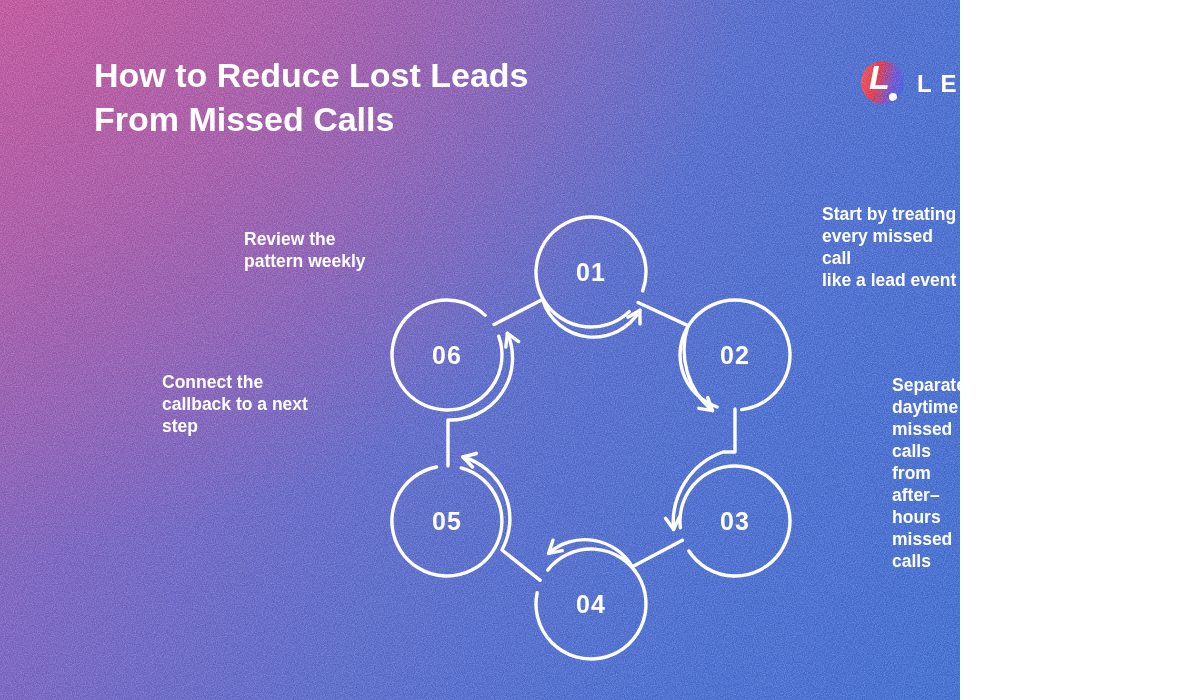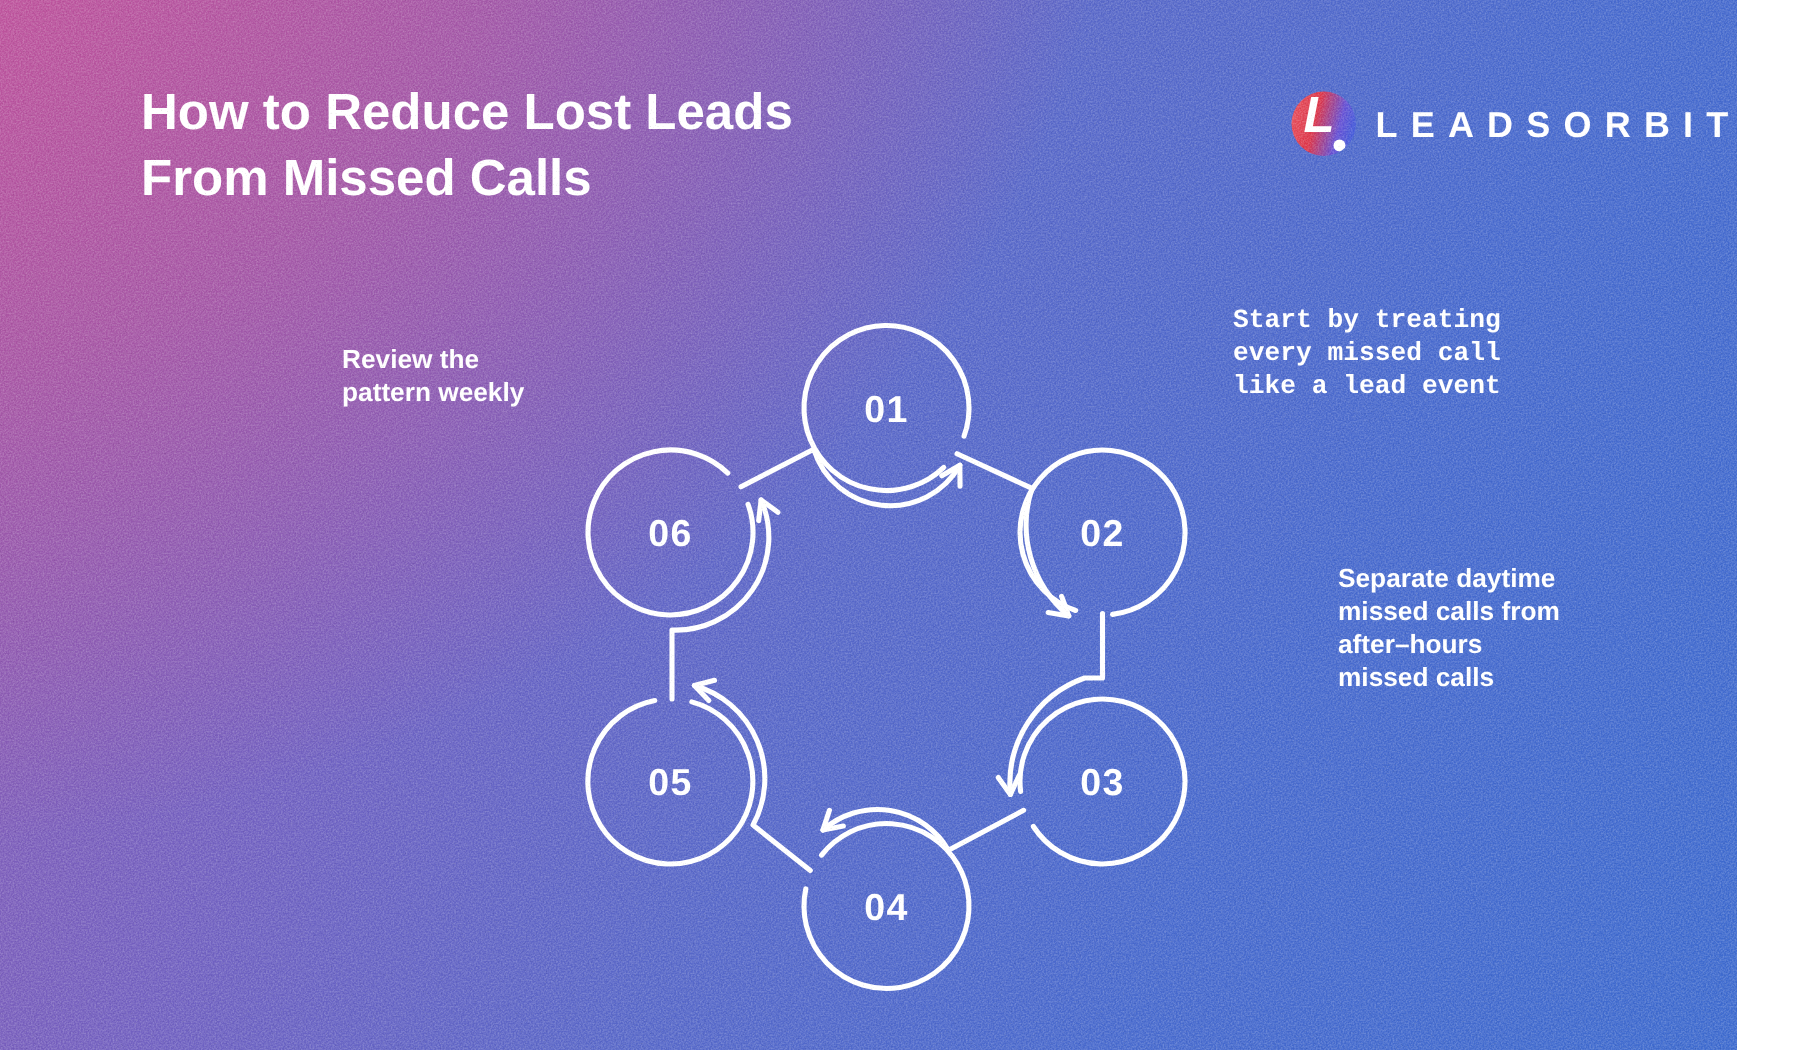--- a/index.html
+++ b/index.html
@@ -1,38 +1,38 @@
 <!DOCTYPE html>
 <html><head>
 <meta charset="utf-8">
 <style>
   html,body{margin:0;padding:0;}
-  #canvas{position:relative;width:1158px;height:700px;overflow:hidden;
+  #canvas{position:relative;width:960px;height:700px;overflow:hidden;
     font-family:"Liberation Sans",sans-serif;
     background:
       radial-gradient(1300px 1050px at -10% -18%, rgba(201,80,150,1) 0%, rgba(188,82,153,0.62) 36%, rgba(150,90,175,0) 66%),
       linear-gradient(115deg, #9059b0 0%, #7160c0 28%, #5767c8 50%, #4769cd 72%, #3d6ace 100%);}
   .noise{position:absolute;inset:0;pointer-events:none;}
   .title{position:absolute;left:94px;top:53px;color:#fff;font-size:34px;line-height:44px;
     font-weight:700;letter-spacing:0px;white-space:pre-line;}
   .logo{position:absolute;left:861px;top:61px;display:flex;align-items:center;}
   .logo-mark{position:relative;width:43px;height:43px;border-radius:50%;overflow:hidden;
     background:linear-gradient(105deg,#e85560 0%,#dc3448 38%,#6550d4 70%,#4459d8 88%);}
   .logo-l{position:absolute;left:8px;top:-3px;color:#fff;font-size:34px;font-weight:700;font-style:italic;}
   .logo-dot{position:absolute;left:28px;top:32px;width:8px;height:8px;border-radius:50%;background:#fff;}
   .logo-text{color:#fff;font-size:24px;font-weight:700;letter-spacing:8.8px;margin-left:13px;margin-top:2px;}
   .diagram{position:absolute;left:0;top:0;}
   .num{font-family:"Liberation Sans",sans-serif;font-size:25px;font-weight:700;letter-spacing:1px;fill:#fff;text-anchor:middle;}
   .step{position:absolute;color:#fff;font-size:17.5px;line-height:22px;font-weight:700;white-space:pre-line;}
-  .s1{left:822px;top:203px;font-family:Liberation Mono, monospace;}
+  .s1{left:822px;top:203px;}
   .s2{left:892px;top:374px;}
   .s3{left:821px;top:550px;}
   .s4{left:200px;top:550px;}
   .s5{left:162px;top:371px;}
-  .s6{left:228px;top:228px;}
+  .s6{left:244px;top:228px;}
 </style>
 </head>
 <body>
 
 <div id="canvas">
 
   <div class="title">How to Reduce Lost Leads
 From Missed Calls</div>
 
   <div class="logo">
@@ -74,20 +74,23 @@
     </g>
   </svg>
 
   <div class="step s1">Start by treating
 every missed call
 like a lead event</div>
   <div class="step s2">Separate daytime
 missed calls from
 after–hours
 missed calls</div>
+  <div class="step s5">Connect the
+callback to a next
+step</div>
   <div class="step s6">Review the
 pattern weekly</div>
 
   <svg class="noise" width="1200" height="700">
     <filter id="nzw">
       <feTurbulence type="fractalNoise" baseFrequency="0.9" numOctaves="2" stitchTiles="stitch"></feTurbulence>
       <feColorMatrix type="matrix" values="0 0 0 0 1  0 0 0 0 1  0 0 0 0 1  1.0 0 0 0 -0.32"></feColorMatrix>
     </filter>
     <filter id="nzb">
       <feTurbulence type="fractalNoise" baseFrequency="0.9" numOctaves="2" stitchTiles="stitch" seed="7"></feTurbulence>

